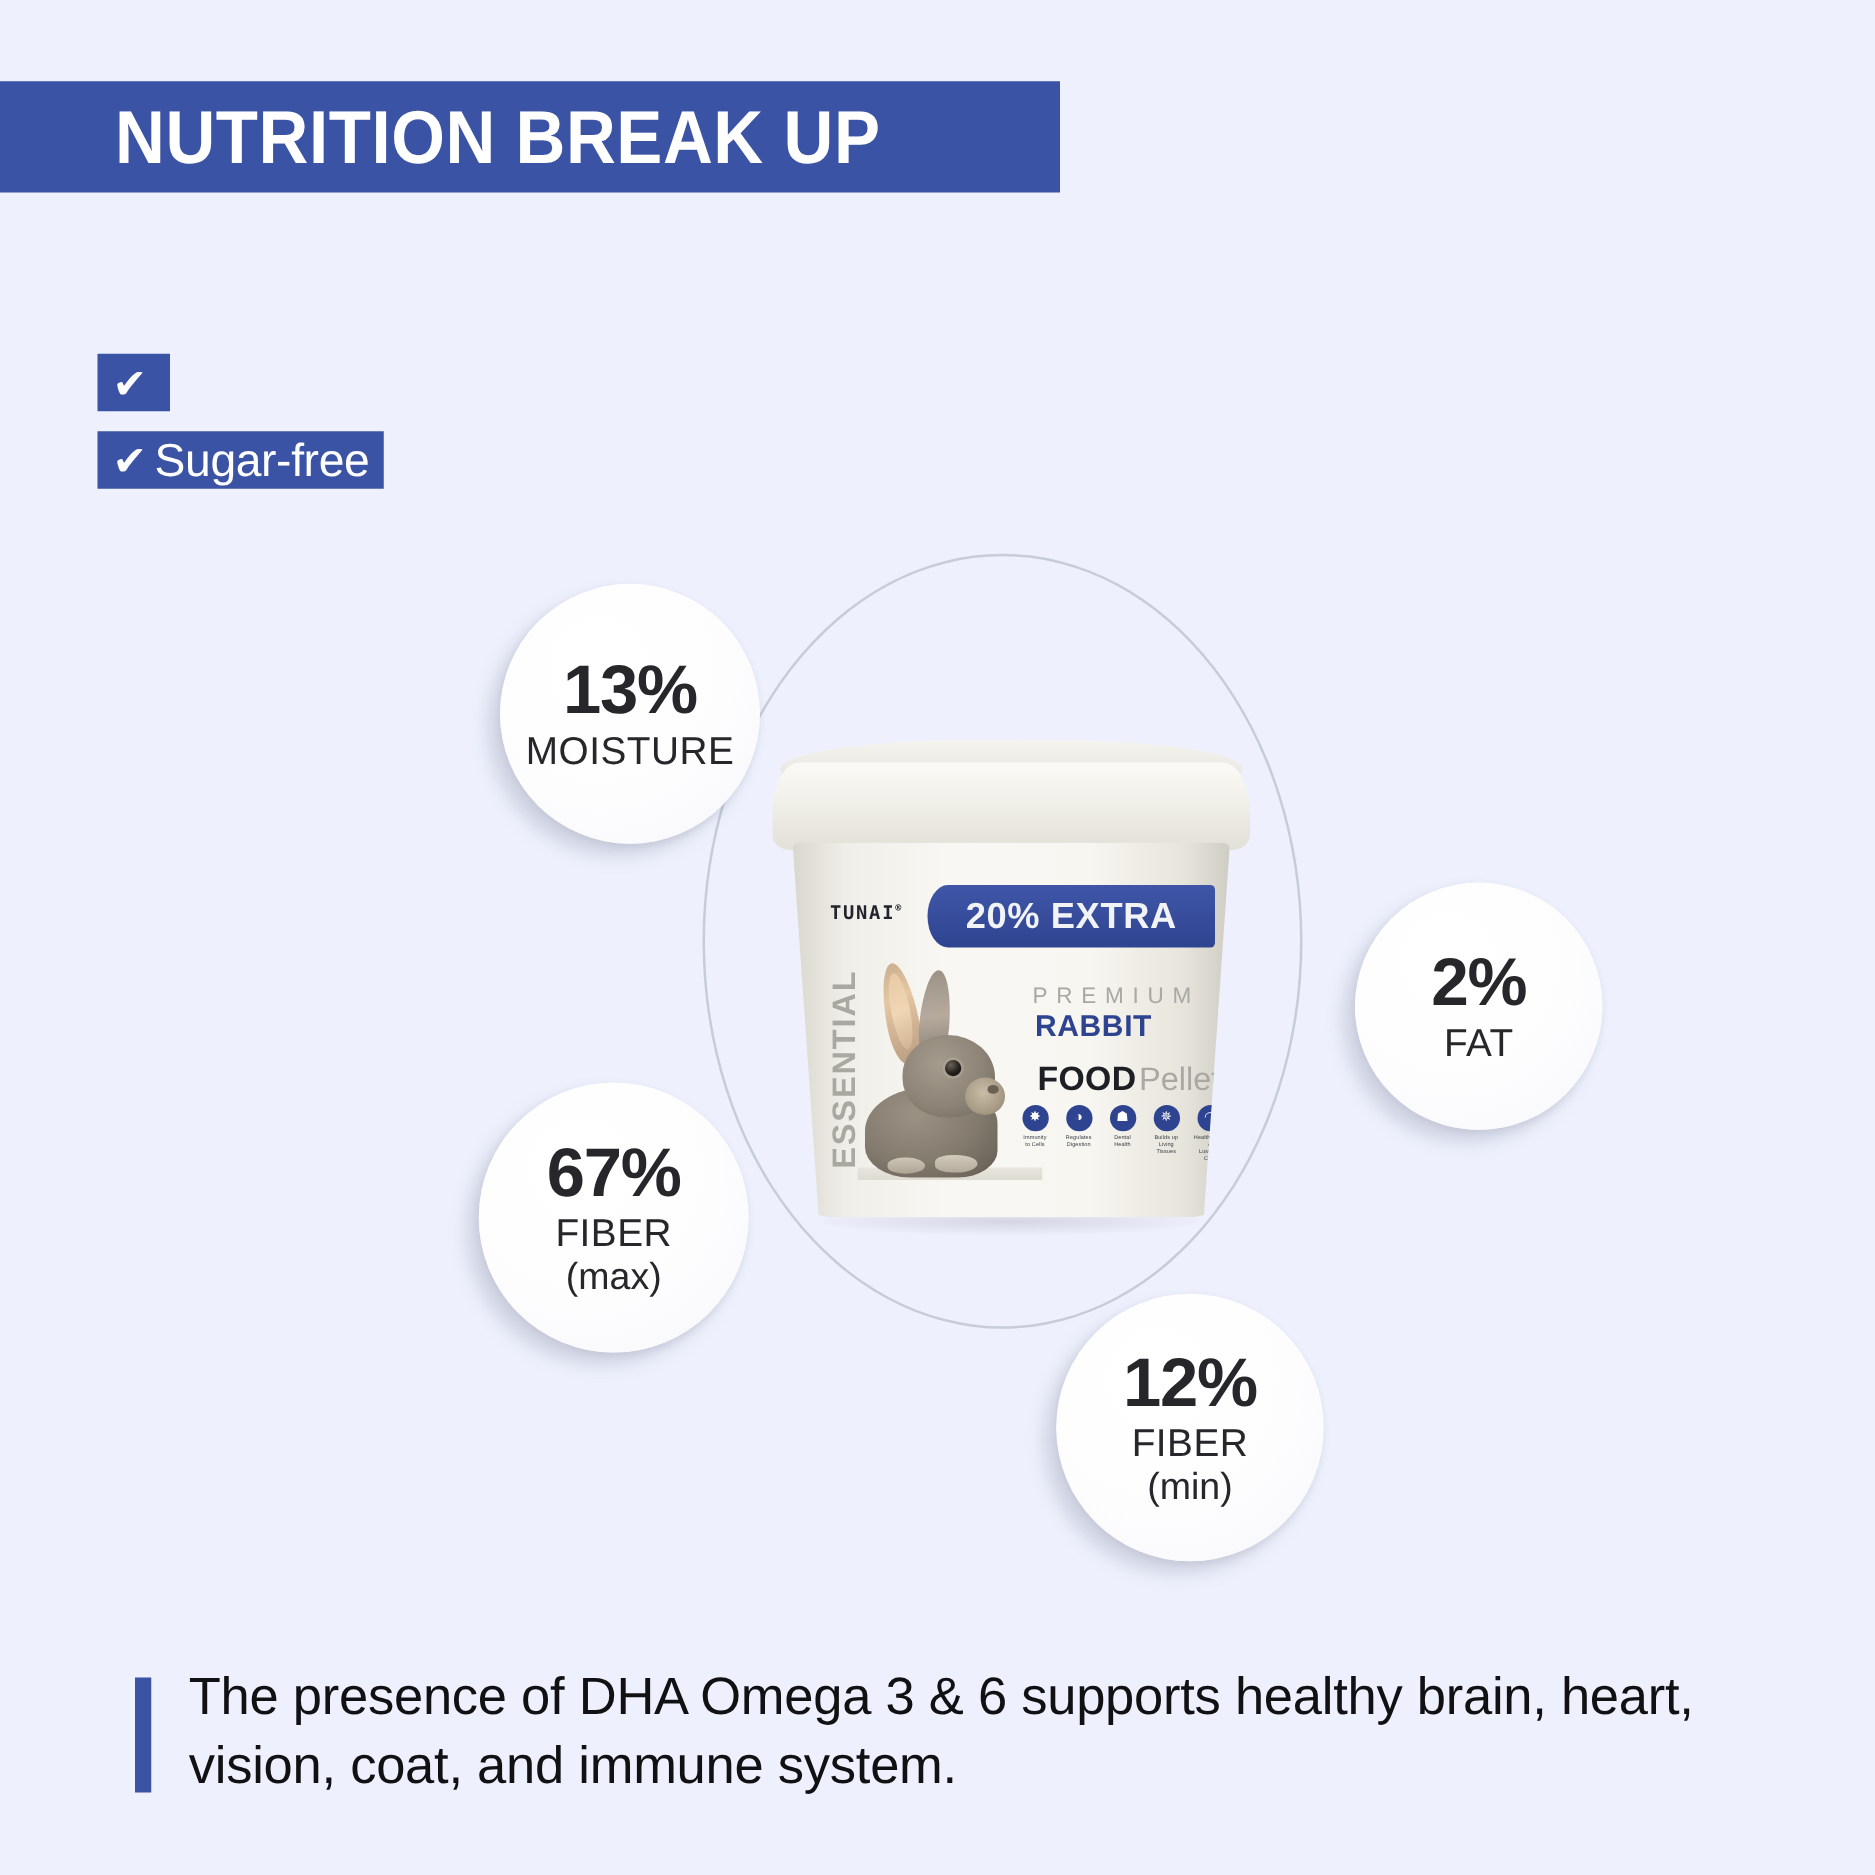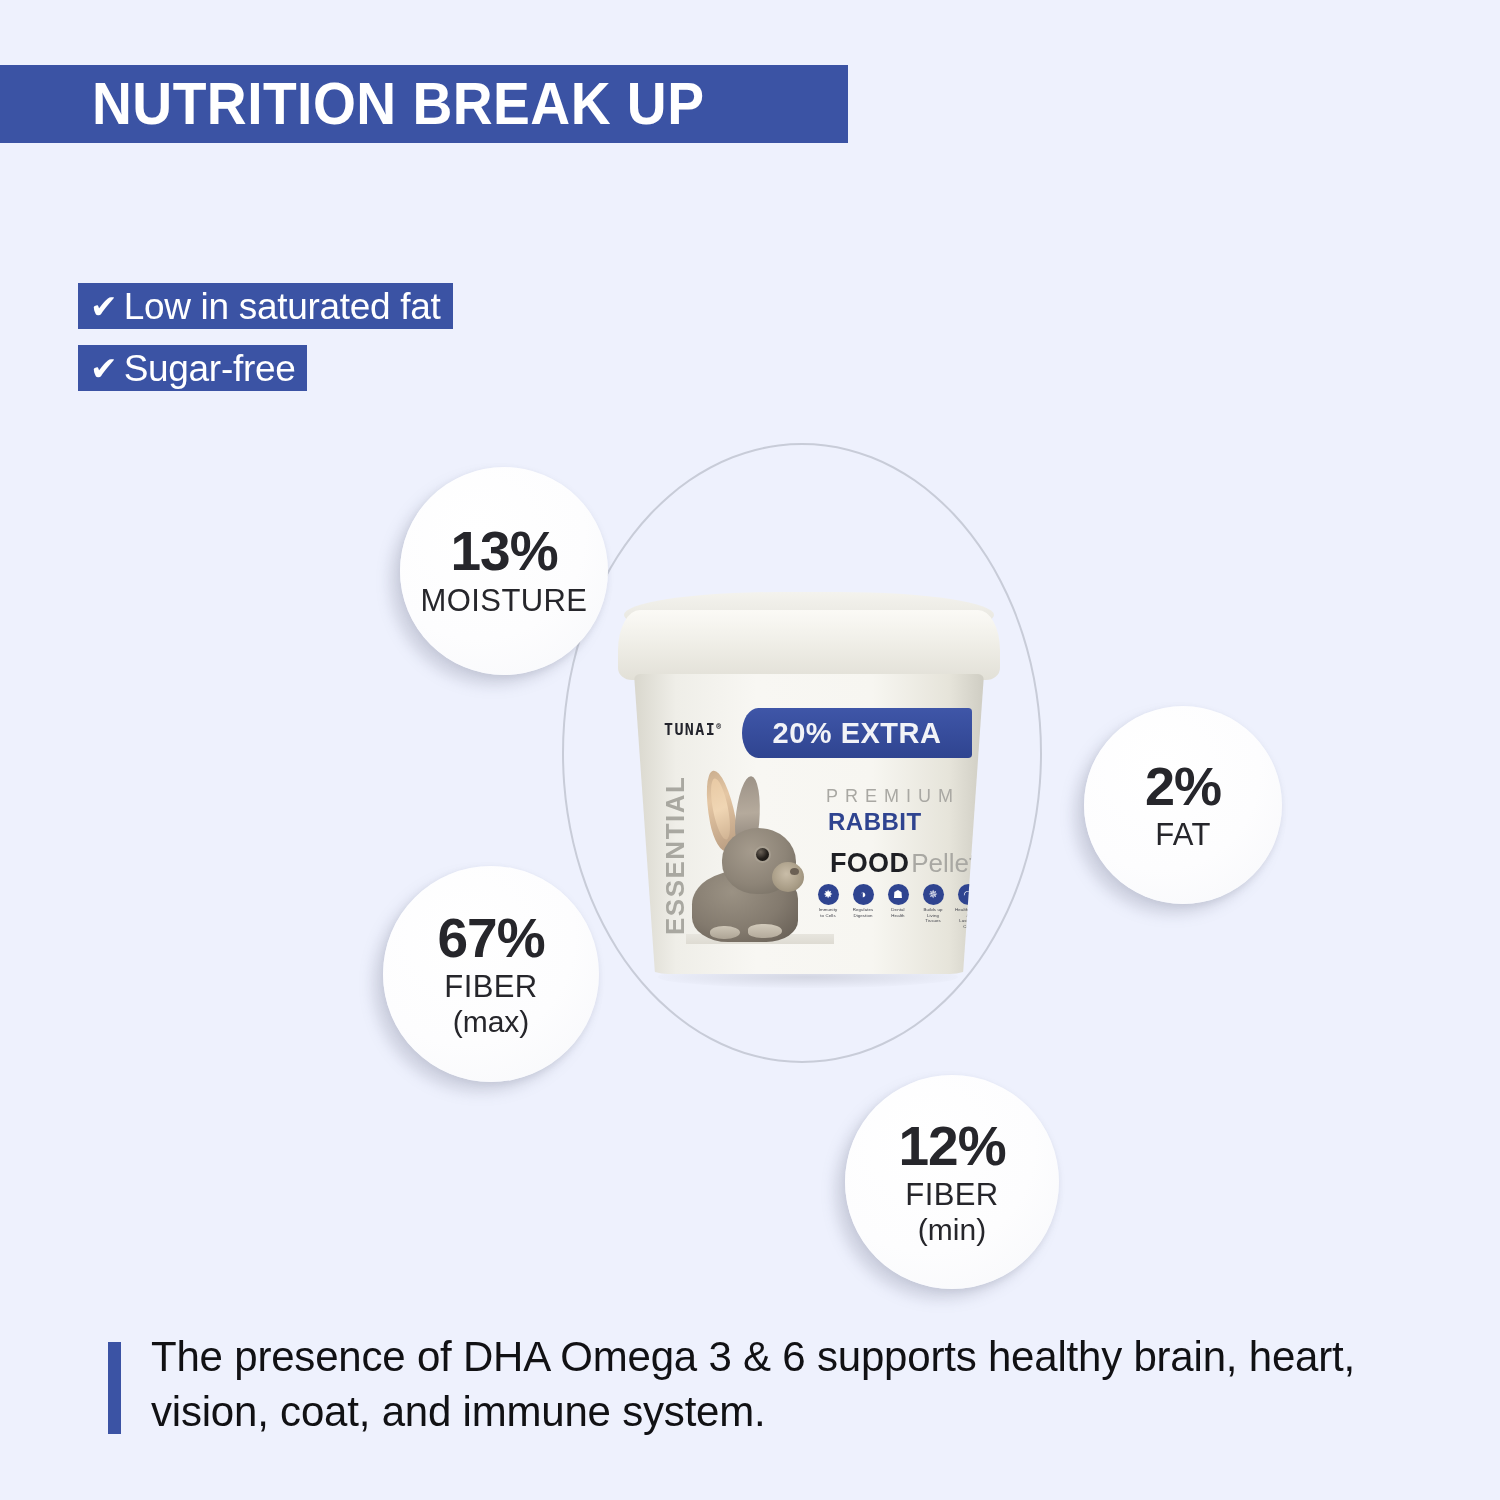--- a/index.html
+++ b/index.html
@@ -14,21 +14,21 @@
     overflow: hidden;
     position: relative;
   }
 
   
   #header-banner {
     position: absolute;
     left: 0;
     top: 65px;
     width: 848px;
-    height: 78px;
+    height: 89px;
     background: #3b53a4;
     display: flex;
     align-items: center;
   }
   #page-title {
     color: #ffffff;
     font-size: 60px;
     font-weight: bold;
     letter-spacing: 0.5px;
     margin-left: 92px;
@@ -125,21 +125,21 @@
 
   #bubble-fat      { left: 1084px; top: 706px; width: 198px; height: 198px; }
   #bubble-fat      .bubble-value { font-size: 54px; }
   #bubble-fat      .bubble-name  { font-size: 31px; margin-top: 6px; }
 
   #bubble-fiber-max{ left: 383px; top: 866px; width: 216px; height: 216px; }
   #bubble-fiber-max .bubble-value { font-size: 55px; }
   #bubble-fiber-max .bubble-name  { font-size: 31px; margin-top: 5px; }
   #bubble-fiber-max .bubble-qualifier { font-size: 30px; margin-top: 2px; }
 
-  #bubble-fiber-min{ left: 845px; top: 1075px; width: 214px; height: 214px; }
+  #bubble-fiber-min{ left: 845px; top: 1035px; width: 214px; height: 214px; }
   #bubble-fiber-min .bubble-value { font-size: 55px; }
   #bubble-fiber-min .bubble-name  { font-size: 31px; margin-top: 5px; }
   #bubble-fiber-min .bubble-qualifier { font-size: 30px; margin-top: 2px; }
 
   
   #product-tub {
     position: absolute;
     left: 618px;
     top: 592px;
     width: 382px;
@@ -406,21 +406,20 @@
 <body>
 
 <div id="header-banner">
   <div id="page-title">NUTRITION BREAK UP</div>
 </div>
 
 <div id="feature-list">
   <div class="feature-row">
     <div class="feature-item">
       <span class="feature-check">✔</span>
-      <span class="feature-label">Low in saturated fat</span>
     </div>
   </div>
   <div class="feature-row">
     <div class="feature-item">
       <span class="feature-check">✔</span>
       <span class="feature-label">Sugar-free</span>
     </div>
   </div>
 </div>
 

